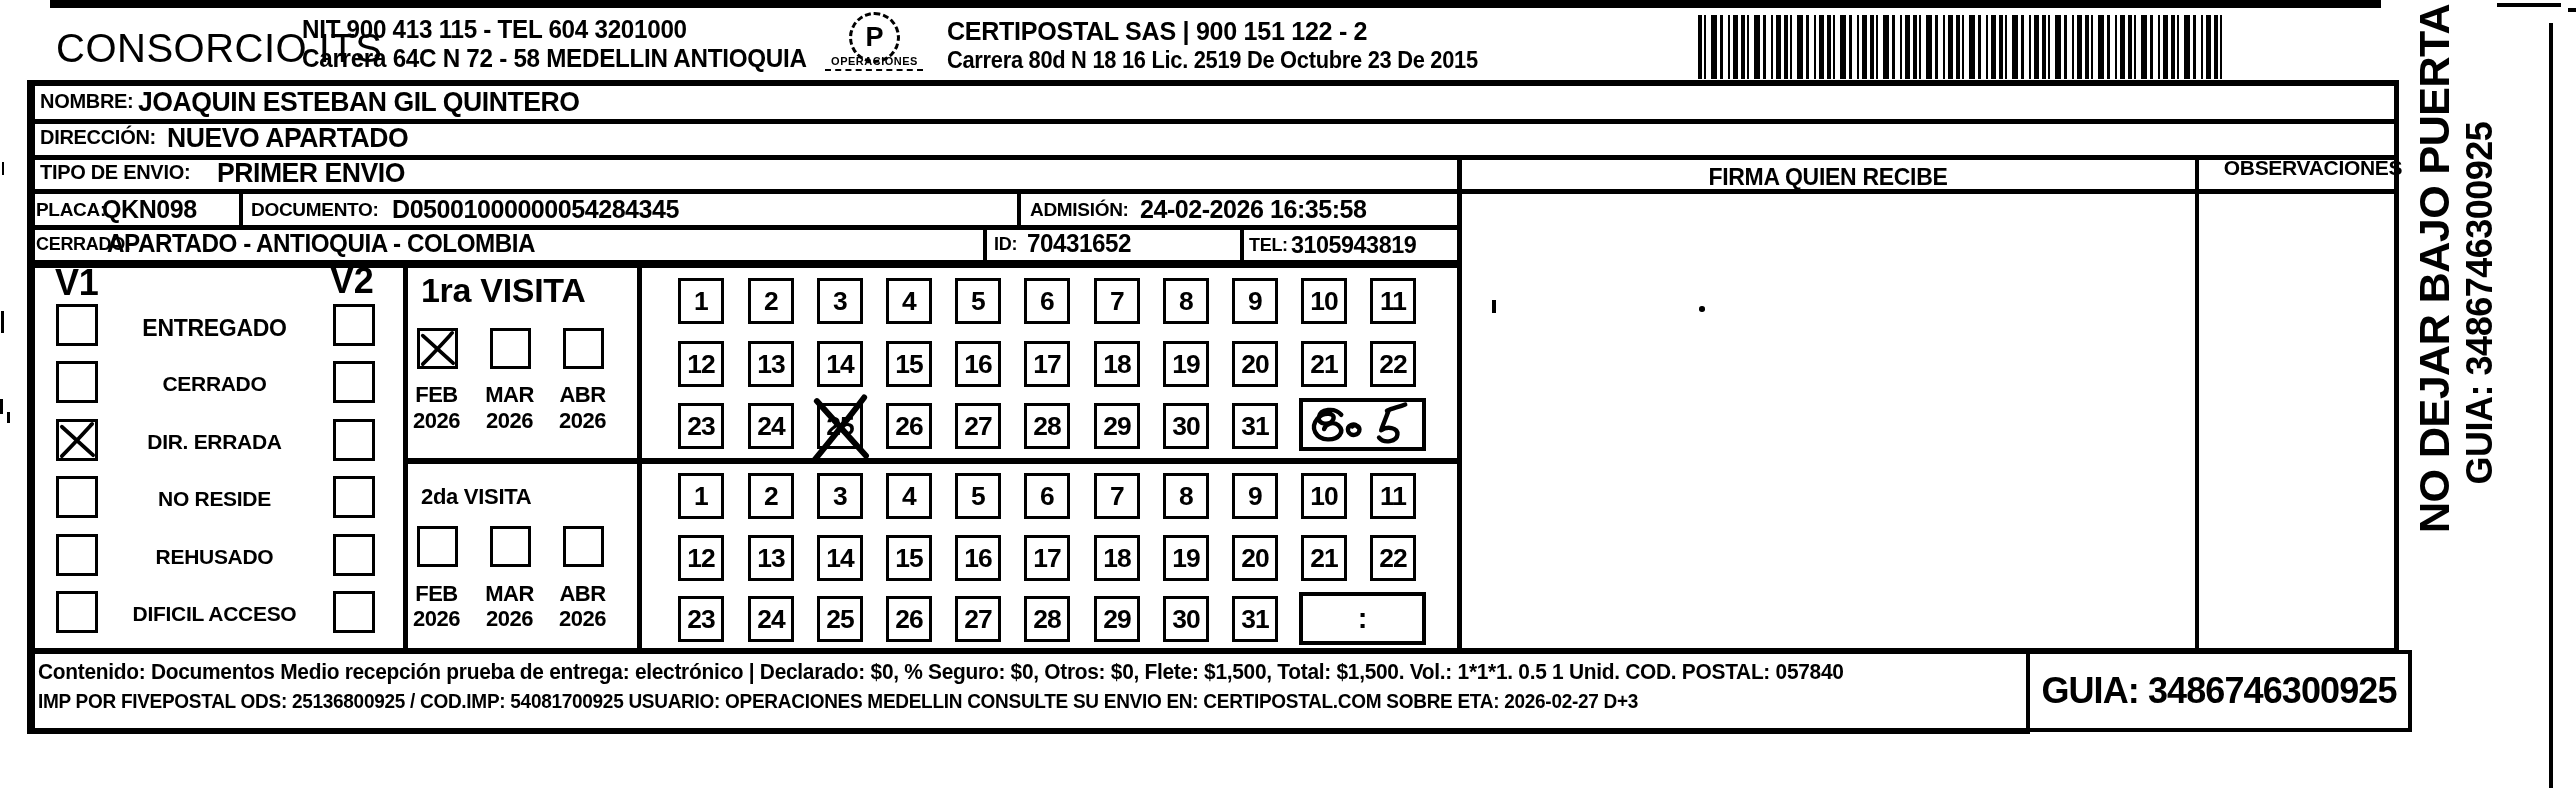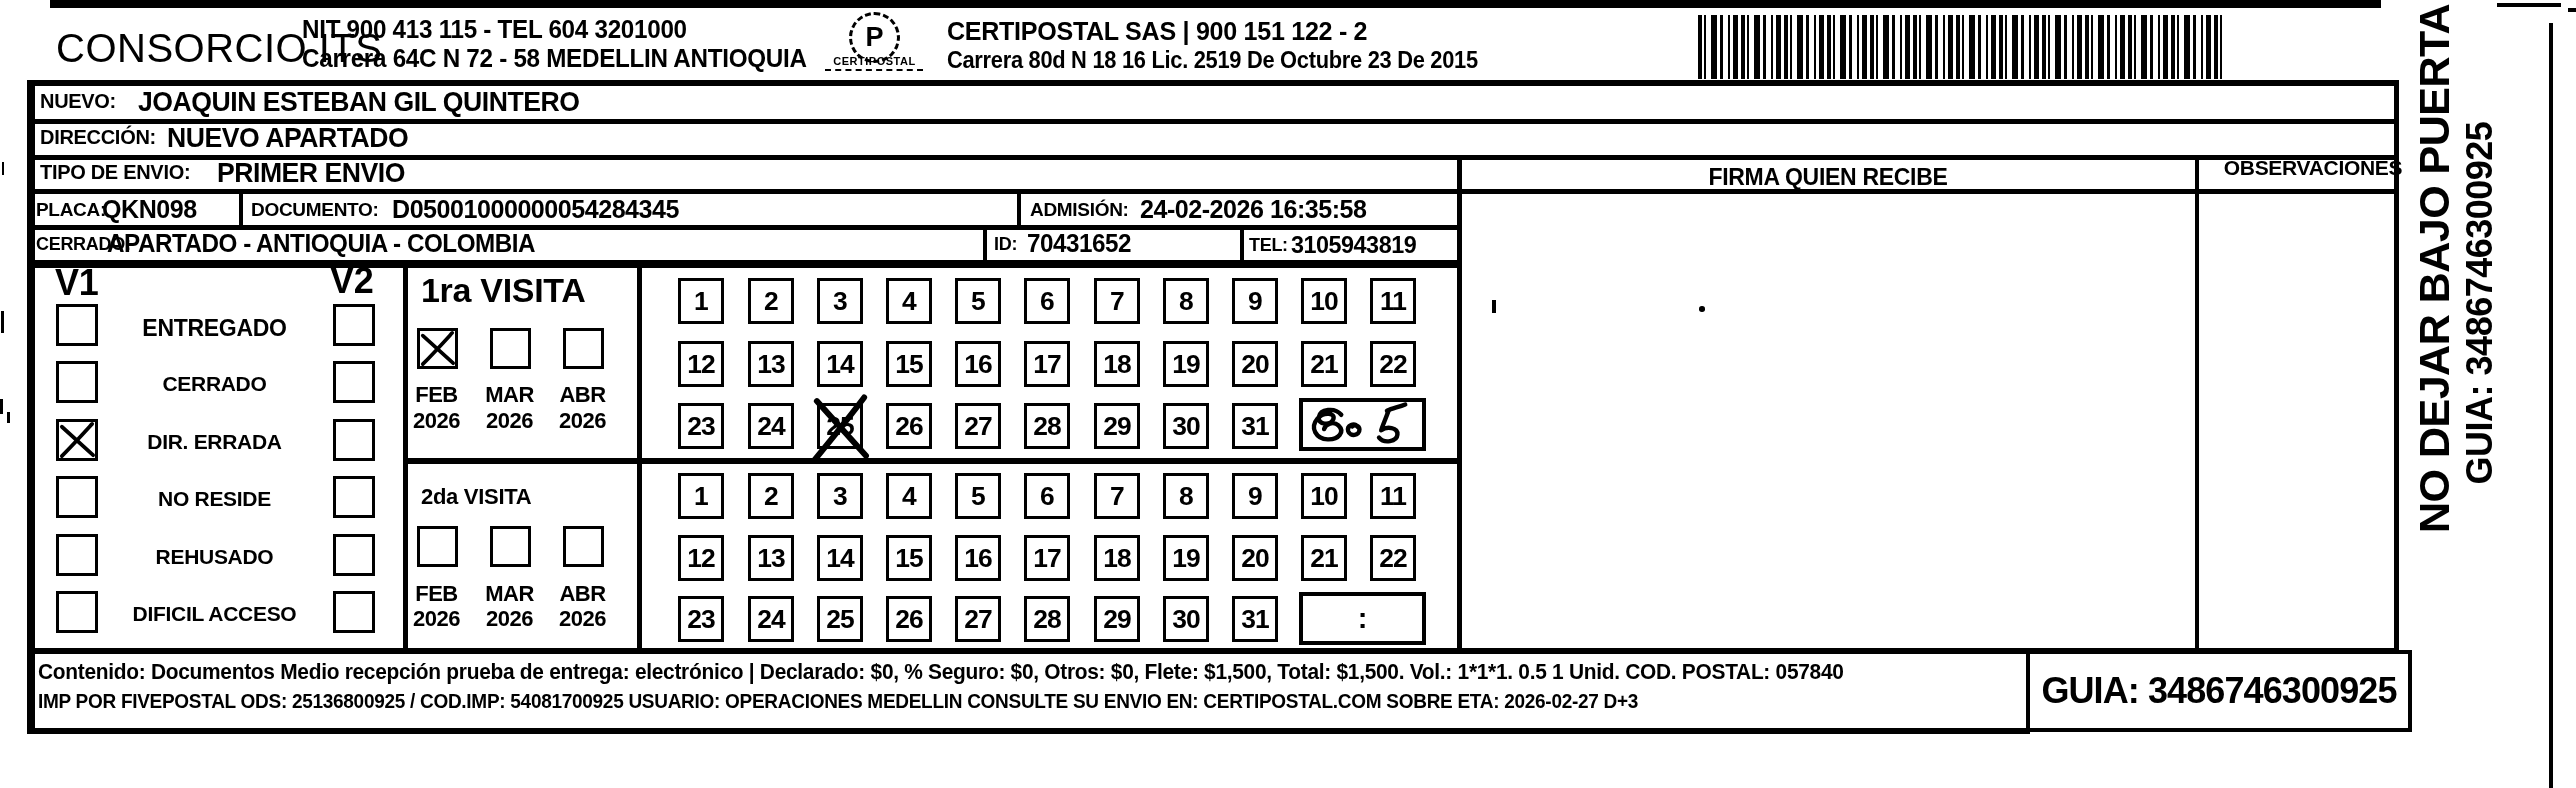--- a/index.html
+++ b/index.html
@@ -57,21 +57,21 @@
   <div class="speck" style="left:0px;top:399px;width:2.7px;height:14.6px;"></div>
   <div class="speck" style="left:7.3px;top:412px;width:2.7px;height:11px;"></div>
 
   <div class="lbl" style="left:40px;top:25.5px;font-size:40px;letter-spacing:0.5px;font-weight:normal;margin-left:16px;">CONSORCIO ITS</div>
   <div class="lbl cond" style="left:302px;top:14.6px;font-size:25.5px;">NIT 900 413 115 - TEL 604 3201000</div>
   <div class="lbl cond" style="left:302px;top:44px;font-size:25.5px;">Carrera 64C N 72 - 58 MEDELLIN ANTIOQUIA</div>
 
   <div id="logo-circle">
       <span>P</span>
     </div>
-  <div class="center-lbl" style="left:820px;top:55px;width:109px;font-size:11px;letter-spacing:0.5px;">CERTIPOSTAL</div>
+  <div class="center-lbl" style="left:820px;top:55px;width:109px;font-size:11px;letter-spacing:0.5px;">OPERACIONES</div>
   <div class="abs" style="left:825px;top:69px;width:98px;border-top:2.7px dashed #000;"></div>
 
   <div class="lbl cond" style="left:947px;top:16.4px;font-size:26.4px;">CERTIPOSTAL SAS | 900 151 122 - 2</div>
   <div class="lbl cond" style="left:947px;top:47px;font-size:23px;">Carrera 80d N 18 16  Lic. 2519 De Octubre 23 De 2015</div>
 
   <div id="barcode"></div>
 
   <div class="line" style="left:27px;top:80px;width:2371px;height:5.5px;"></div>
   <div class="line" style="left:27px;top:119px;width:2371px;height:4.6px;"></div>
   <div class="line" style="left:27px;top:155px;width:2371px;height:4.6px;"></div>
@@ -85,21 +85,21 @@
   <div class="line" style="left:2394px;top:80px;width:4.6px;height:574px;"></div>
   <div class="line" style="left:239px;top:189px;width:3.6px;height:40px;"></div>
   <div class="line" style="left:1017px;top:189px;width:3.6px;height:40px;"></div>
   <div class="line" style="left:983px;top:225px;width:3.6px;height:43px;"></div>
   <div class="line" style="left:1240px;top:225px;width:3.6px;height:43px;"></div>
   <div class="line" style="left:1457px;top:155px;width:4.6px;height:499px;"></div>
   <div class="line" style="left:2195px;top:155px;width:3.6px;height:499px;"></div>
   <div class="line" style="left:403px;top:260px;width:4.6px;height:394px;"></div>
   <div class="line" style="left:637px;top:260px;width:4.6px;height:394px;"></div>
 
-  <div class="lbl" style="left:40px;top:90px;font-size:20px;">NUEVO:</div>
+  <div class="lbl" style="left:40px;top:90px;font-size:20px;">NOMBRE:</div>
   <div class="val cond" style="left:138px;top:86px;font-size:28px;">JOAQUIN ESTEBAN GIL QUINTERO</div>
 
   <div class="lbl" style="left:40px;top:126px;font-size:20px;">DIRECCIÓN:</div>
   <div class="val cond" style="left:167px;top:122px;font-size:28px;">NUEVO APARTADO</div>
 
   <div class="lbl" style="left:40px;top:161px;font-size:20px;">TIPO DE ENVIO:</div>
   <div class="val cond" style="left:217px;top:157px;font-size:28px;">PRIMER ENVIO</div>
 
   <div class="lbl" style="left:36px;top:199px;font-size:19px;">PLACA:</div>
   <div class="val cond" style="left:102px;top:194px;font-size:26.4px;">QKN098</div>

